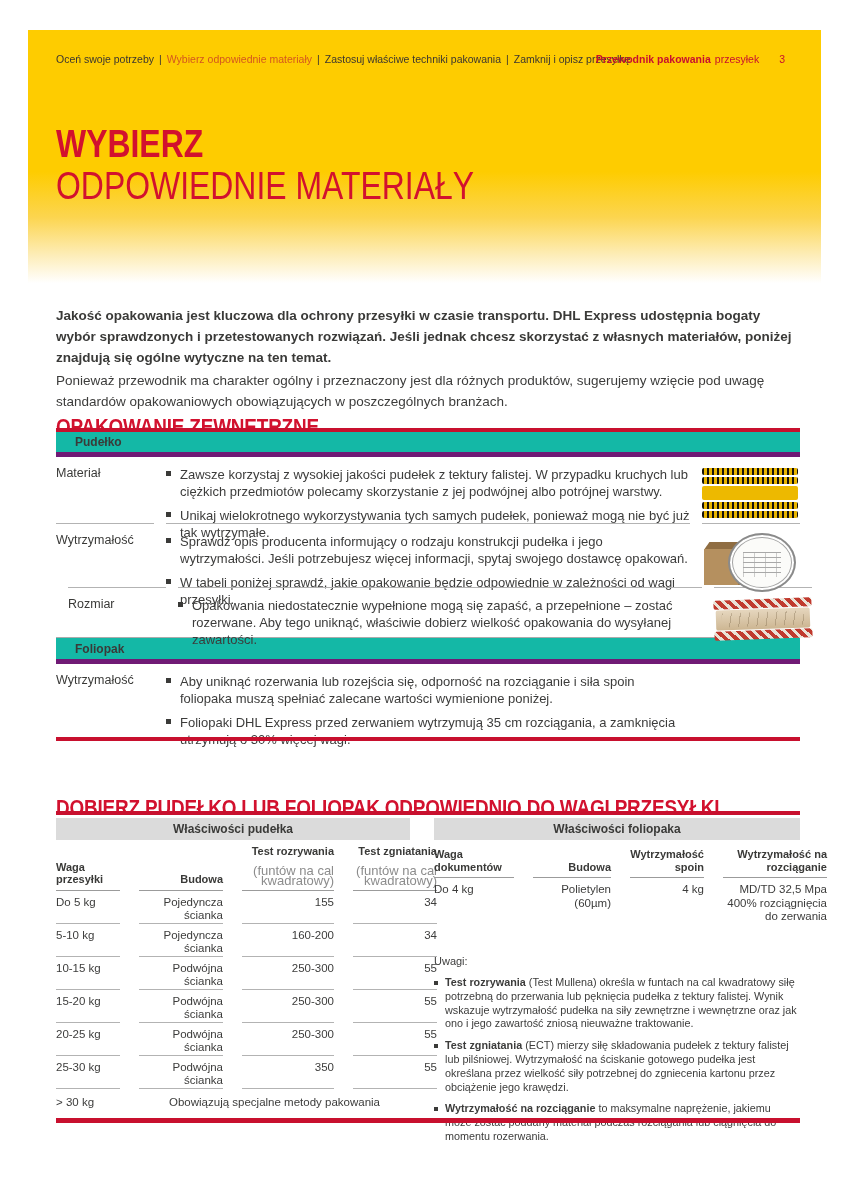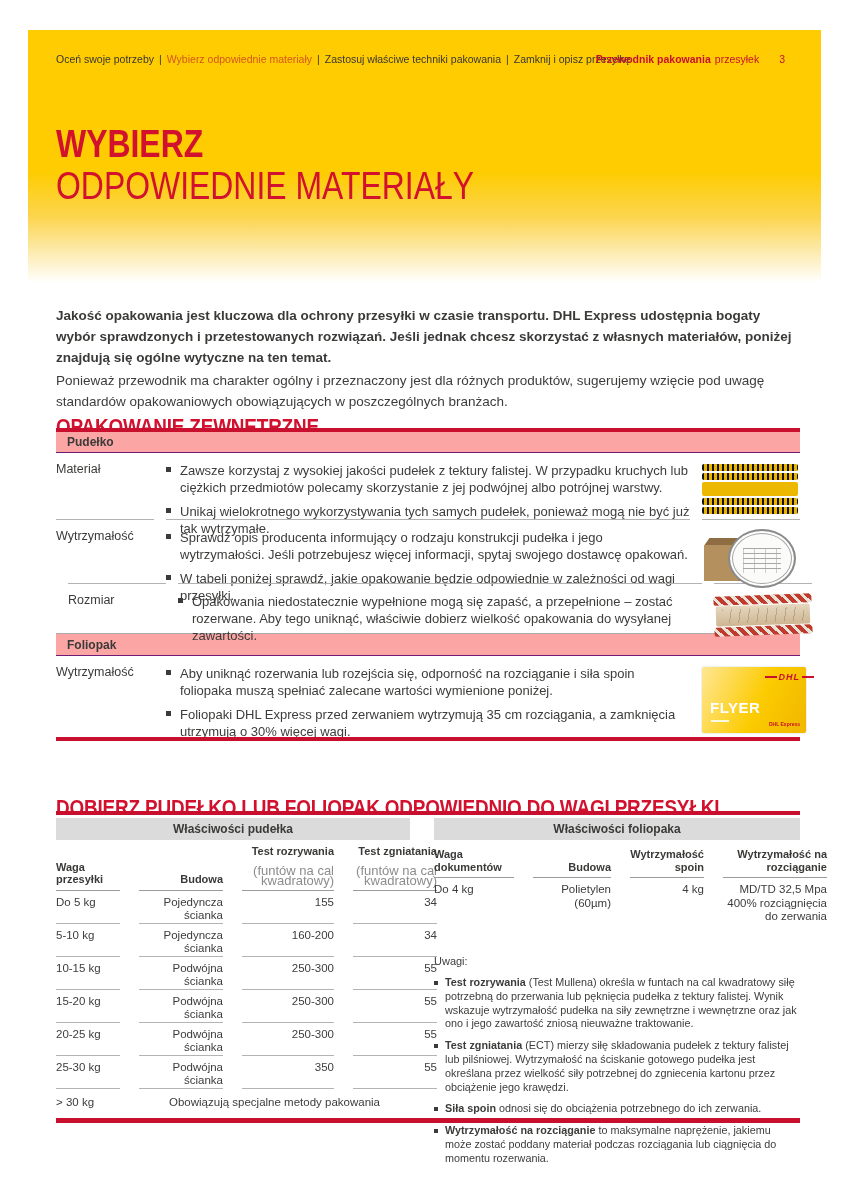--- a/index.html
+++ b/index.html
@@ -34,23 +34,23 @@
   .h2 { color:#D2112E; font-size:21.5px; font-weight:bold; letter-spacing:-0.2px;
         transform:scaleX(.88); transform-origin:left top; white-space:nowrap; }
   #h2-1 { position:absolute; left:56px; top:397px; }
   #h2-2 { position:absolute; left:56px; top:778px; }
 
   .rule { position:absolute; left:56px; width:744px; height:4px; background:#C8102E; }
   #rule1 { top:428px; } #rule2 { top:737px; } #rule3 { top:811px; } #rule4 { top:1118px; height:5px; }
 
   
   #spec-table { position:absolute; left:56px; top:432px; width:744px; }
-  .band { height:20px; background:#fca5a5; border-bottom:1px solid #701a75;
+  .band { height:20px; background:#14b8a6; border-bottom:5px solid #701a75;
           font-size:12px; font-weight:bold; color:#3A3A38;
-          display:flex; align-items:center; padding-left:11px; }
+          display:flex; align-items:center; padding-left:19px; }
   .band.b2 { border-top:1px solid #ABABAB; height:21px; }
   .s1-row { display:grid; grid-template-columns:98px 524px 98px; column-gap:12px; box-sizing:border-box; }
   .s1-row .cell { padding-top:9px; box-sizing:border-box; }
   .s1-row.bordered .cell { border-top:1px solid #B3B3B3; }
   .r1 { height:66px; } .r2 { height:64px; } .r3 { height:50px;margin-left:12px; } .r4 { height:80px; }
   .s1-label { font-size:12.5px; font-weight:normal; color:#3A3A38; }
   .blt { display:flex; gap:9px; margin-bottom:7px; font-size:13px; line-height:17px; color:#3C3C3B; }
   .blt .sq { flex:0 0 5px; width:5px; height:5px; background:#3A3A38; margin-top:5px; }
   .fig-cell { padding-top:6px; }
 
@@ -219,28 +219,20 @@
       <div class="cell">
         <div class="blt">
             <span class="sq"></span>
             <span>Aby uniknąć rozerwania lub rozejścia się, odporność na rozciąganie i siła spoin foliopaka muszą spełniać zalecane wartości wymienione poniżej.</span>
           </div>
         <div class="blt">
             <span class="sq"></span>
             <span>Foliopaki DHL Express przed zerwaniem wytrzymują 35 cm rozciągania, a zamknięcia utrzymują o 30% więcej wagi.</span>
           </div>
       </div>
-      <div class="cell fig-cell">
-        <div class="fig-flyer">
-          <span class="fly-brand">DHL</span>
-          <span class="fly-title">FLYER</span>
-          <span class="fly-mini"></span>
-          <span class="fly-sub">DHL Express</span>
-        </div>
-      </div>
     </div>
   </div>
 
   <div class="rule" id="rule2"></div>
 
   <h2 class="h2" id="h2-2">DOBIERZ PUDEŁKO LUB FOLIOPAK ODPOWIEDNIO DO WAGI PRZESYŁKI</h2>
   <div class="rule" id="rule3"></div>
 
   <div id="box-table">
     <div class="t-band">Właściwości pudełka</div>
@@ -331,23 +323,19 @@
     <div class="note-item">
       <span class="sq"></span>
       <span><b>Test rozrywania</b><span> (Test Mullena) określa w funtach na cal kwadratowy siłę potrzebną do przerwania lub pęknięcia pudełka z tektury falistej. Wynik wskazuje wytrzymałość pudełka na siły zewnętrzne i wewnętrzne oraz jak ono i jego zawartość zniosą nieuważne traktowanie.</span></span>
     </div>
     <div class="note-item">
       <span class="sq"></span>
       <span><b>Test zgniatania</b><span> (ECT) mierzy siłę składowania pudełek z tektury falistej lub pilśniowej. Wytrzymałość na ściskanie gotowego pudełka jest określana przez wielkość siły potrzebnej do zgniecenia kartonu przez obciążenie jego krawędzi.</span></span>
     </div>
     <div class="note-item">
       <span class="sq"></span>
-      <span><b>Siła spoin</b><span> odnosi się do obciążenia potrzebnego do ich zerwania.</span></span>
-    </div>
-    <div class="note-item">
-      <span class="sq"></span>
       <span><b>Wytrzymałość na rozciąganie</b><span> to maksymalne naprężenie, jakiemu może zostać poddany materiał podczas rozciągania lub ciągnięcia do momentu rozerwania.</span></span>
     </div>
   </div>
 
   <div class="rule" id="rule4"></div>
 
 </div>
 
 </body></html>

